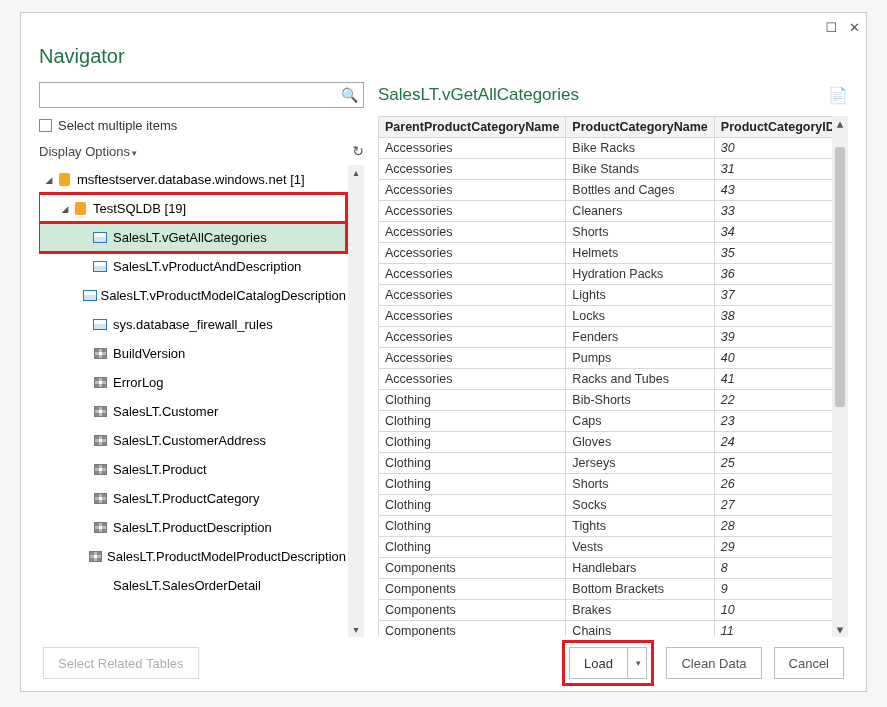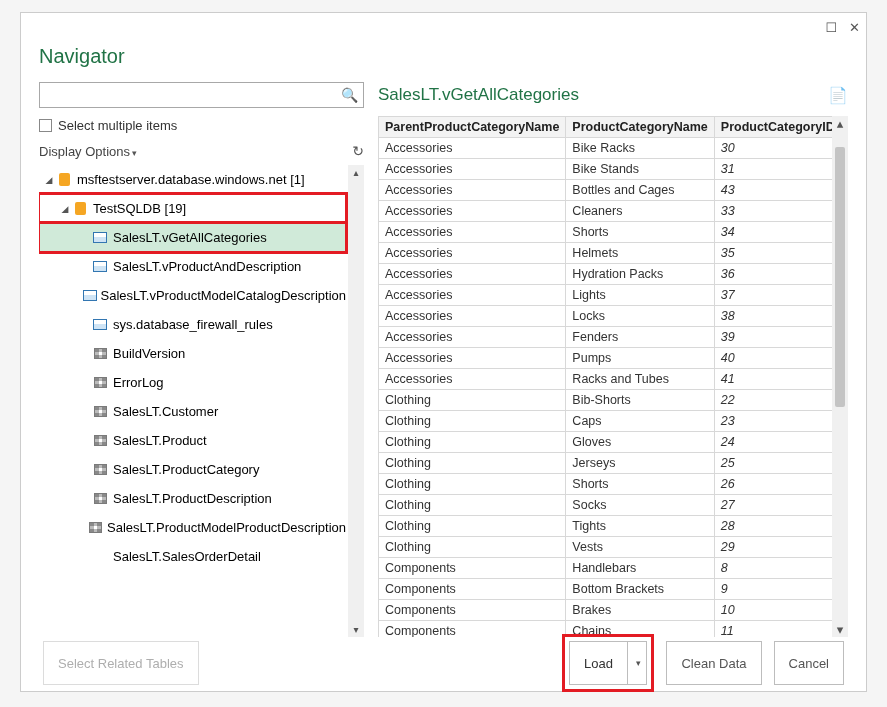--- a/index.html
+++ b/index.html
@@ -72,21 +72,21 @@
     .preview-title { color: #217346; font-size: 17px; font-weight: 400; }
     .doc-icon { color:#777; font-size:16px;}
     .grid-wrap { flex:1; position:relative; overflow:hidden;}
     .grid-scroll { position:absolute; right:0; top:0; bottom:0; width:16px; background:#f0f0f0; display:flex; flex-direction:column; align-items:center; color:#555;}
     .grid-scroll .thumb { width:10px; background:#c4c4c4; border-radius:2px; margin-top: 16px; height:260px;}
     .grid { width: calc(100% - 18px); border-collapse: collapse; }
     .grid th, .grid td { border: 1px solid #d8d8d8; padding: 3px 6px; text-align: left; height: 21px; font-size:12.5px; color:#333;}
     .grid th { background: #f3f3f3; font-weight: 600; color:#222;}
     .grid td.num { font-style: italic; padding-right:12px;}
     .footer { position:absolute; left:0; right:0; bottom:0; height:56px; padding: 0 22px; display:flex; align-items:center; justify-content:space-between;}
-    .btn { height: 44px; padding: 0 14px; background:#fff; border:1px solid #bdbdbd; color:#555; cursor:default; display:flex; align-items:center; gap:6px;}
+    .btn { height: 32px; padding: 0 14px; background:#fff; border:1px solid #bdbdbd; color:#555; cursor:default; display:flex; align-items:center; gap:6px;}
     .btn.disabled { color:#aeaeae; border-color:#dcdcdc;}
     .footer-right { display:flex; gap:12px; align-items:center;}
     .split-btn { display:flex; }
     .split-btn .btn { color:#333;}
     .split-btn .btn.dd { padding:0 6px; border-left: none;}
     .load-highlight { padding: 4px; border: 3px solid #e31b23;}
   </style>
 </head>
 <body>
 
@@ -174,20 +174,27 @@
               <span class="icon">
                 <span class="table-icon"></span>
               </span>
               <span>SalesLT.Customer</span>
             </div>
             <div class="tree-item lvl2">
               <span class="expander"></span>
               <span class="icon">
                 <span class="table-icon"></span>
               </span>
+              <span>SalesLT.CustomerAddress</span>
+            </div>
+            <div class="tree-item lvl2">
+              <span class="expander"></span>
+              <span class="icon">
+                <span class="table-icon"></span>
+              </span>
               <span>SalesLT.Product</span>
             </div>
             <div class="tree-item lvl2">
               <span class="expander"></span>
               <span class="icon">
                 <span class="table-icon"></span>
               </span>
               <span>SalesLT.ProductCategory</span>
             </div>
             <div class="tree-item lvl2">

